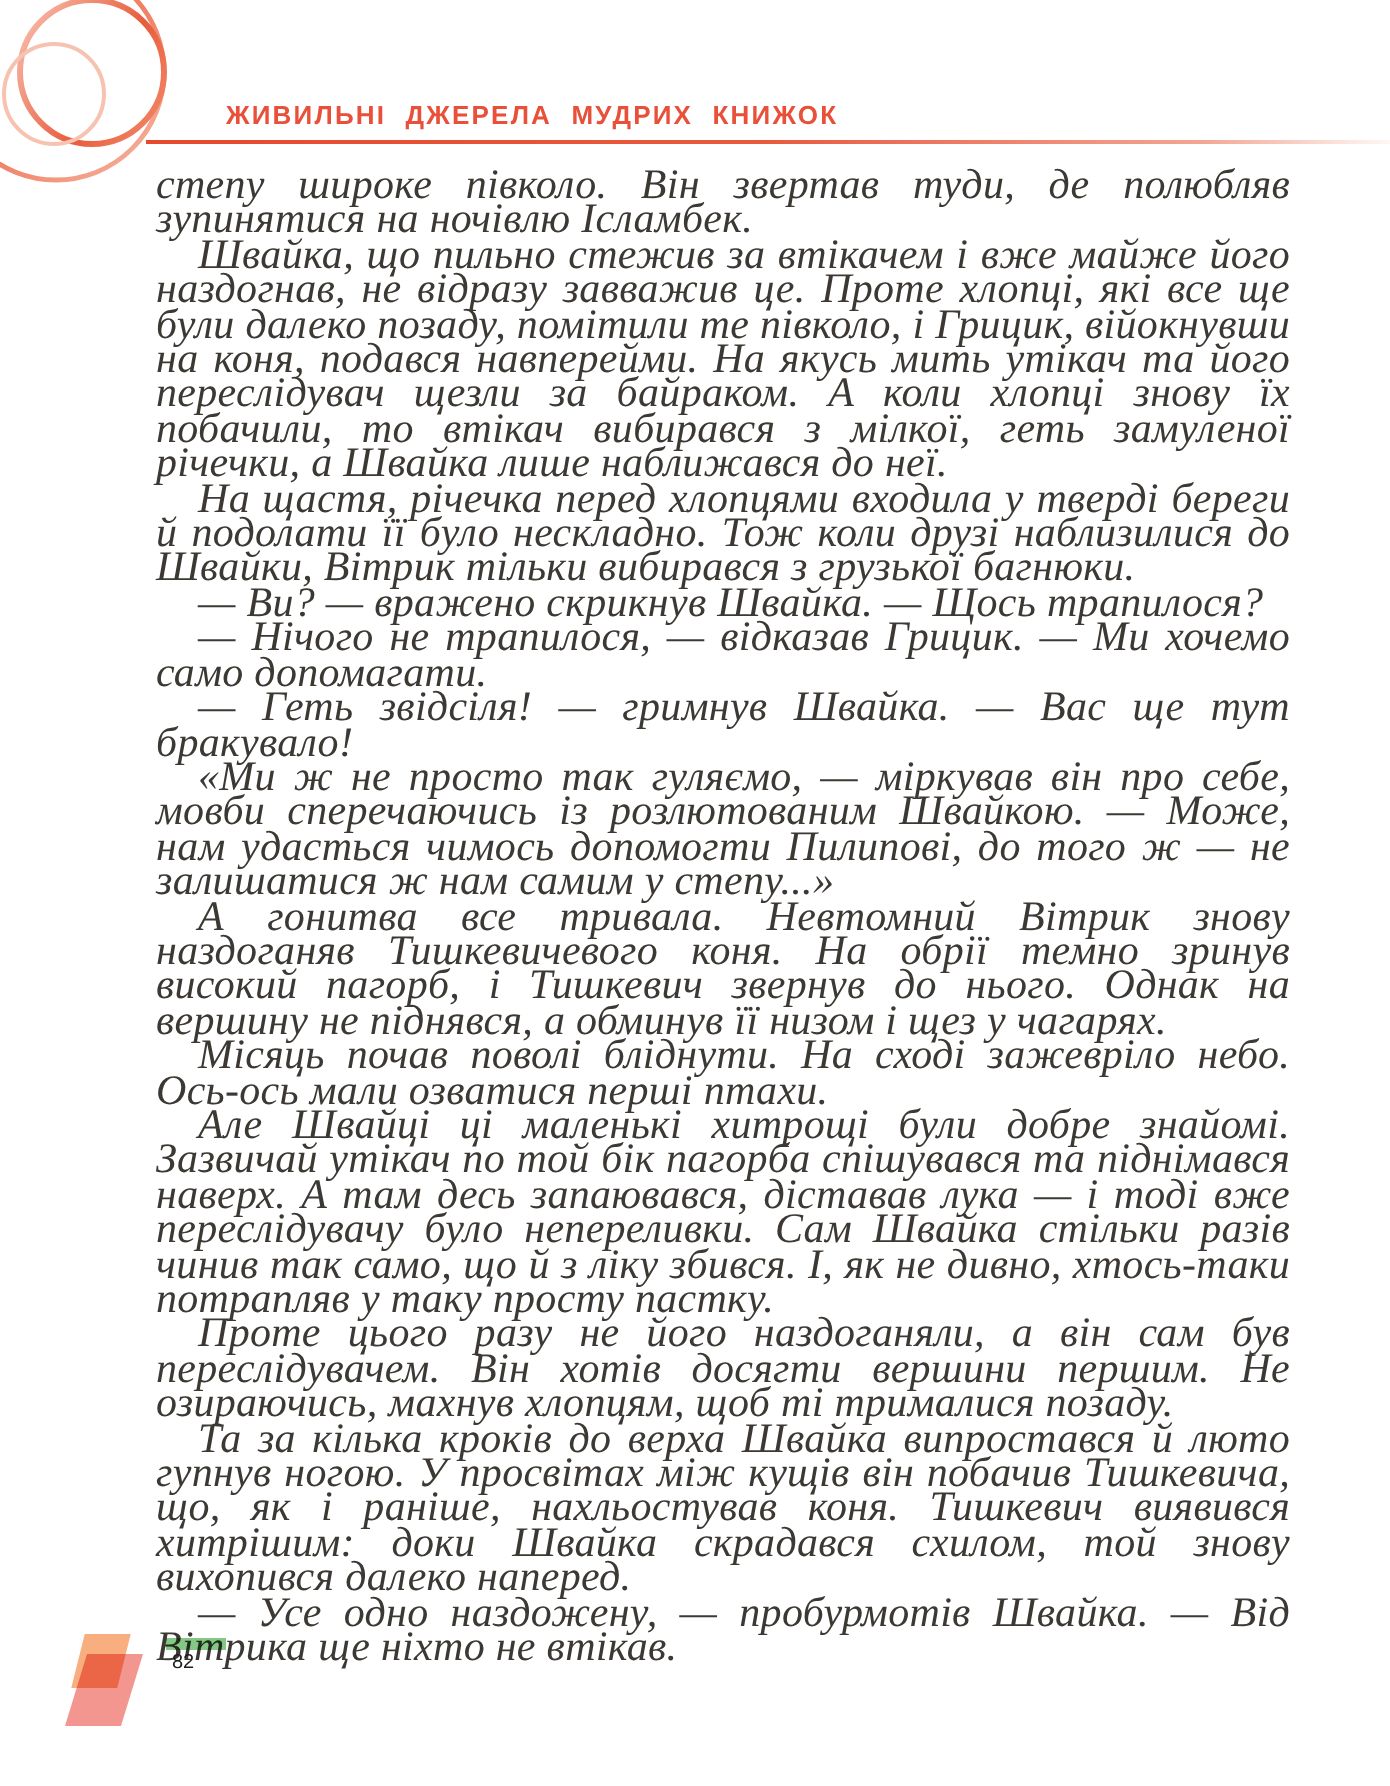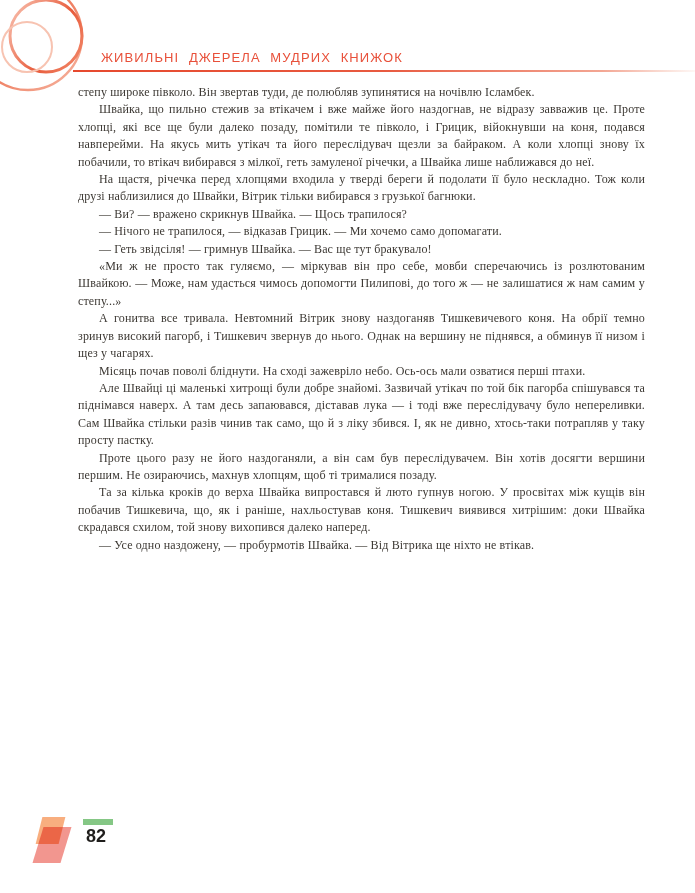--- a/index.html
+++ b/index.html
@@ -27,43 +27,44 @@
     position: absolute;
     left: 73px;
     right: 0;
     top: 70px;
     height: 2.4px;
     background: linear-gradient(90deg,
       #e6492e 0%, #e85a40 50%, #f3a693 85%, #fbe3dc 96%, #fef7f5 100%);
   }
   .header-title {
     position: absolute;
-    left: 101px;
+    left: 113px;
     top: 50px;
     font-family: "Liberation Sans", sans-serif;
     font-size: 13px;
-    font-weight: 400;
+    font-weight: 700;
     letter-spacing: 1.1px;
     word-spacing: 5px;
     color: var(--accent, #e8503a);
     white-space: nowrap;
   }
 
   
   .page-text {
     position: absolute;
     left: 78px;
     top: 84px;
     width: 567px;
-    font-size: 12px;
+    font-size: 21px;
     line-height: 17.4px;
     letter-spacing: 0.15px;
     color: #3c3833;
     text-align: justify;
     hyphens: auto;
+    font-style: italic;
     -webkit-hyphens: auto;
   }
   .page-text p {
     margin: 0;
     text-indent: 21px;
   }
   .page-text p.no-indent {
     text-indent: 0;
   }
 
@@ -95,22 +96,22 @@
     top: 819px;
     width: 30px;
     height: 6px;
     background: var(--shape-green, #85c785);
   }
   .page-number {
     position: absolute;
     left: 86px;
     top: 826px;
     font-family: "Liberation Sans", sans-serif;
-    font-size: 18px;
-    font-weight: bold;
+    font-size: 10px;
+    font-weight: normal;
     color: #1f1d1b;
   }
 </style>
 </head>
 <body>
 
 <svg class="rings" viewBox="0 0 132 98" aria-hidden="true">
   <defs>
     <linearGradient id="ringGradOuter" x1="0%" y1="0%" x2="100%" y2="100%">
       <stop offset="0%" stop-color="#fbd9cd"></stop>

